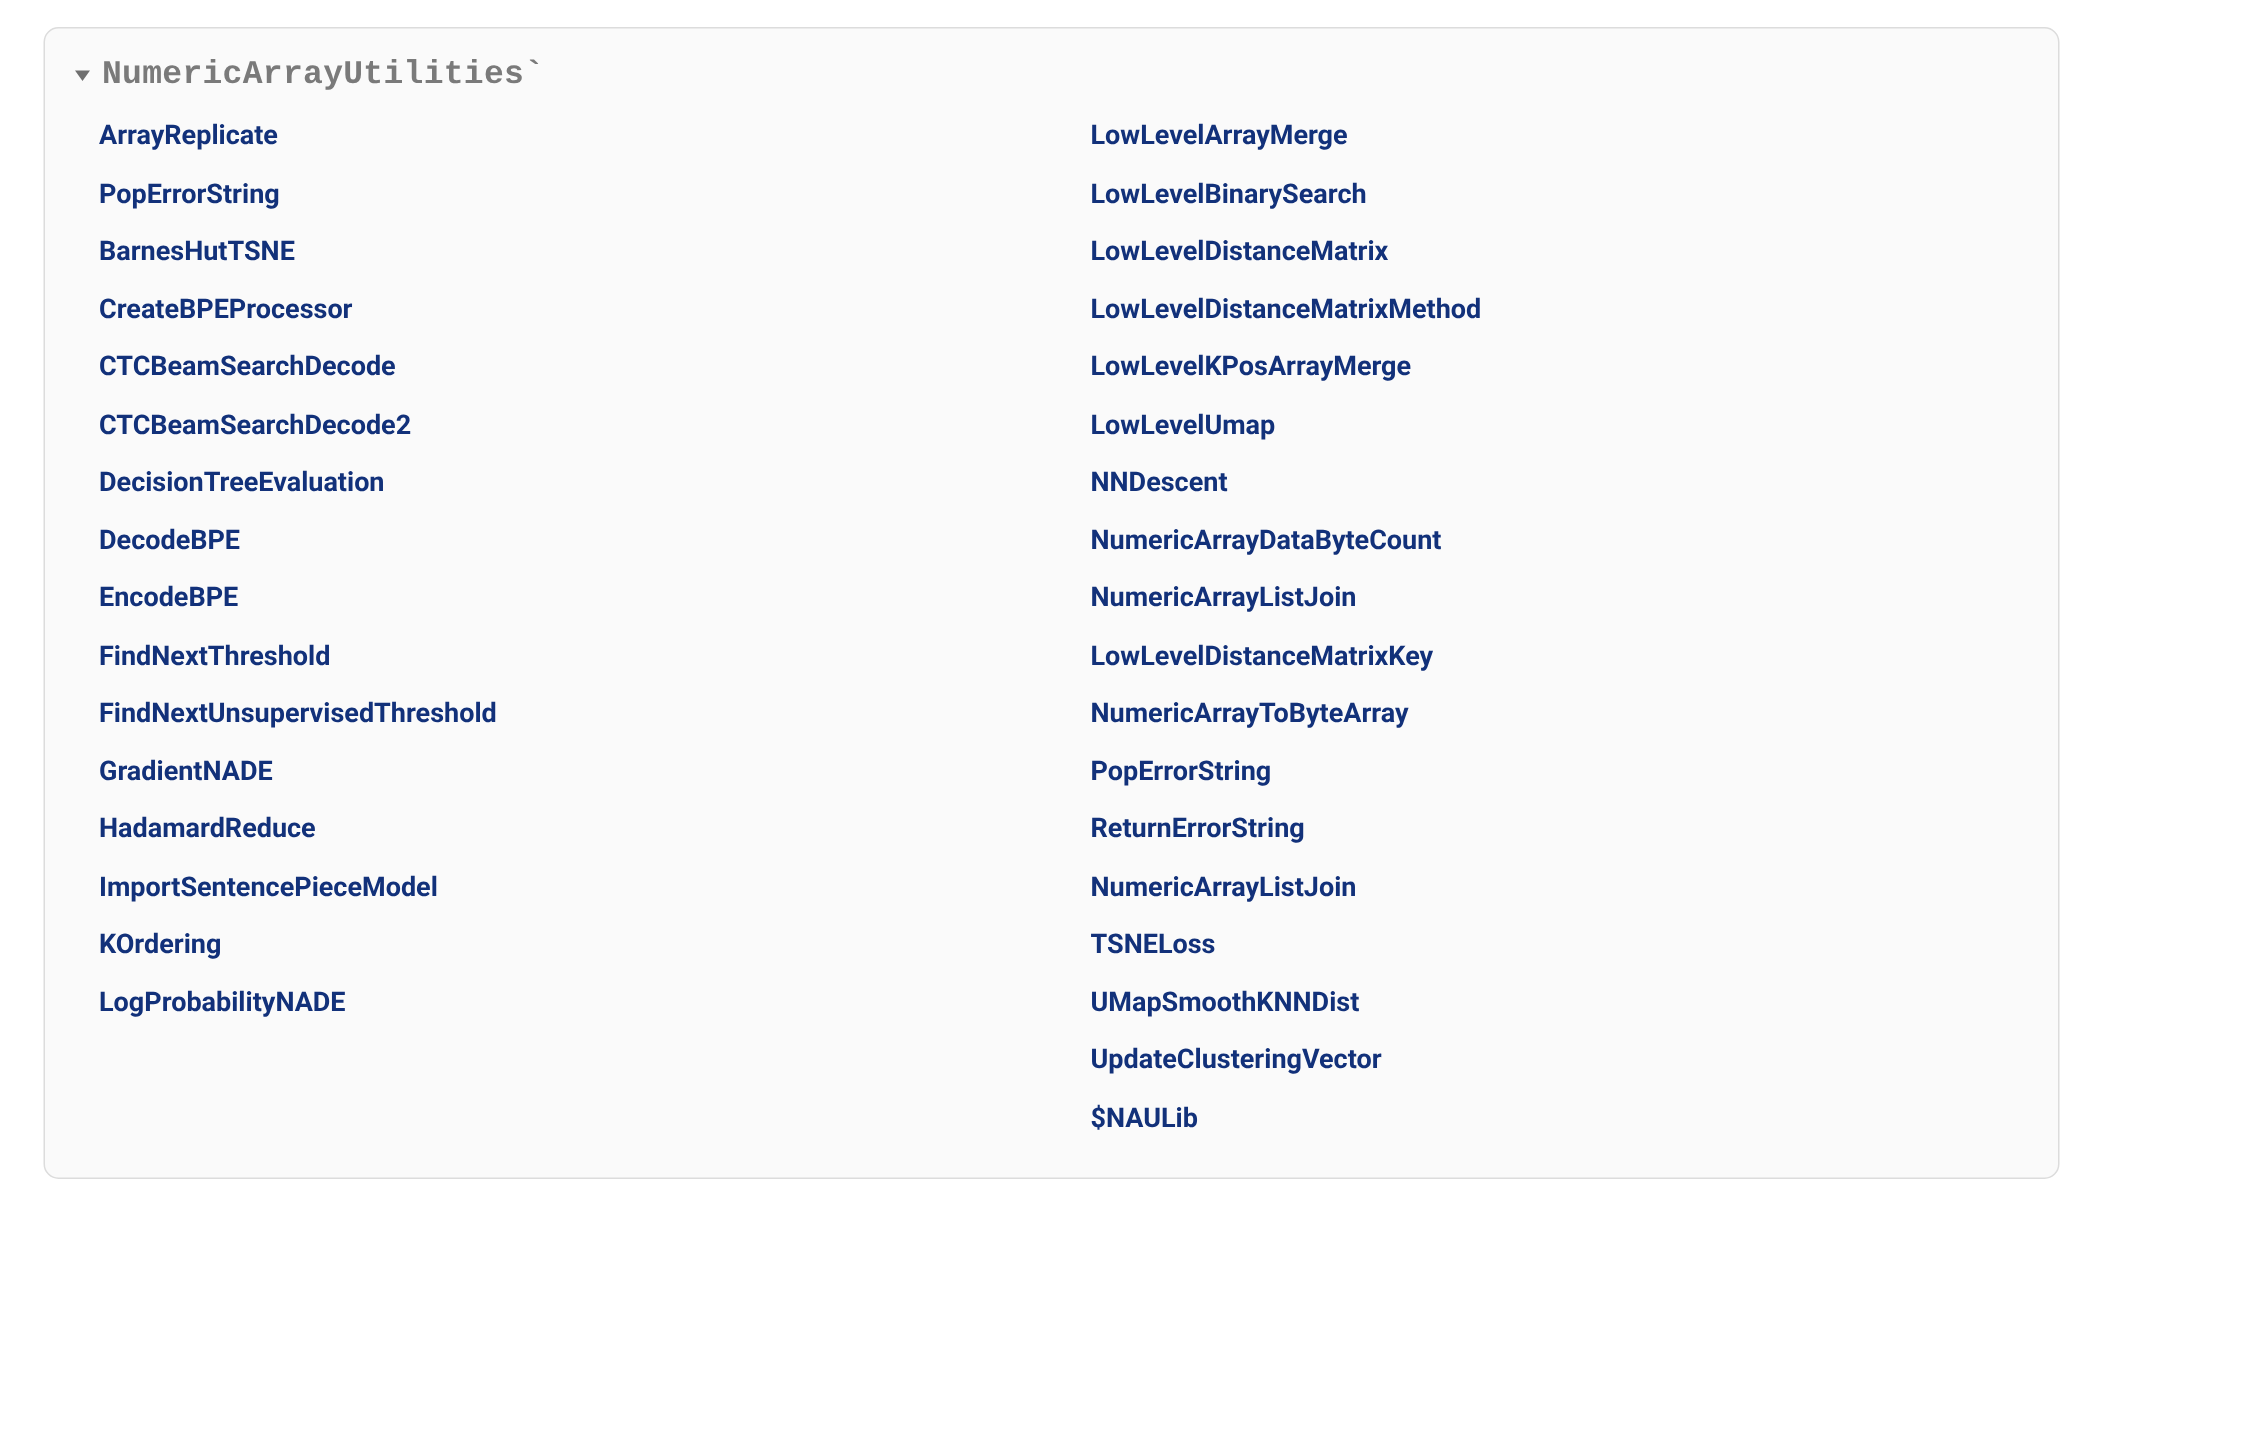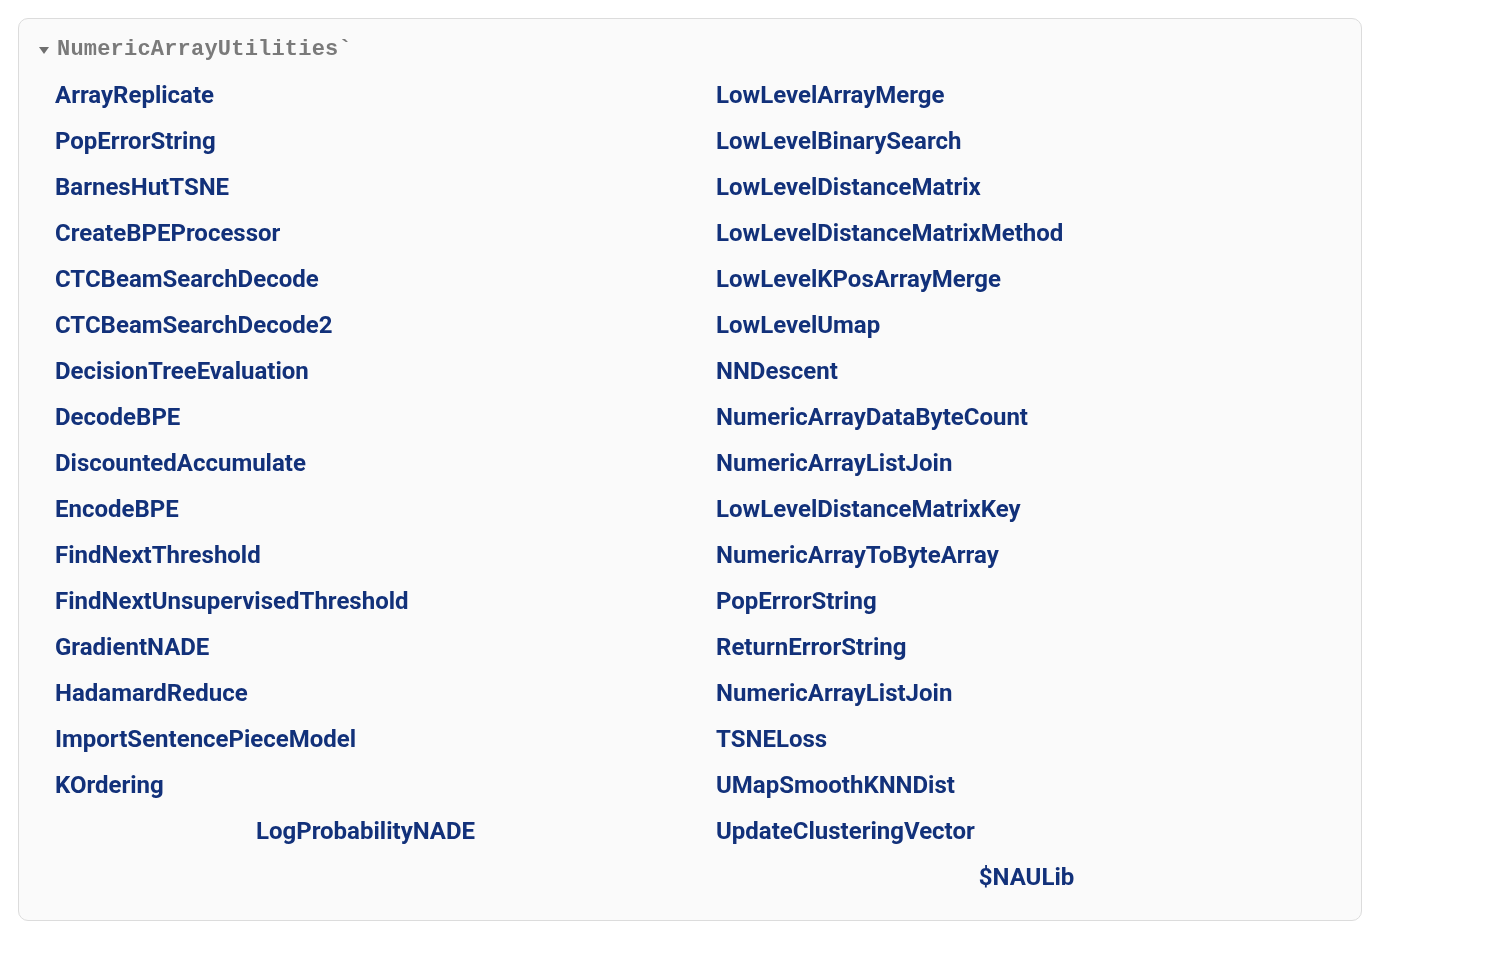--- a/index.html
+++ b/index.html
@@ -5,20 +5,21 @@
   html, body {
     margin: 0;
     padding: 0;
     background: #ffffff;
     font-family: -apple-system, BlinkMacSystemFont, "Segoe UI", Roboto, "Helvetica Neue", Arial, sans-serif;
   }
   .page {
     padding: 18px;
     box-sizing: border-box;
     width: 1380px;
+    margin-left: 11px;
   }
   .panel {
     border: 1px solid #dcdcdc;
     border-radius: 10px;
     background: #fafafa;
     padding: 18px 24px 28px 24px;
     box-sizing: border-box;
   }
   .section-header {
     display: flex;
@@ -52,32 +53,31 @@
     flex-direction: row;
     gap: 40px;
     padding-left: 12px;
   }
   .column {
     flex: 1 1 0;
     min-width: 0;
   }
   .symbol {
     display: block;
-    font-size: 24px;
+    font-size: 18px;
     font-weight: 700;
     color: #12317a;
     line-height: 1.25;
     margin: 0 0 16px 0;
     text-decoration: none;
     font-family: -apple-system, BlinkMacSystemFont, "Segoe UI", Roboto, "Helvetica Neue", Arial, sans-serif;
     word-break: break-word;
   }
   .symbol:last-child {
     margin-bottom: 0;
-    text-align: center;
   }
 </style>
 </head>
 <body>
 
 <div class="page">
   <div class="panel">
 
     <div class="section-header">
       <span class="chevron">
@@ -91,21 +91,20 @@
     <div class="columns">
       <div class="column" id="col-left">
           <a class="symbol" href="javascript:void(0)">ArrayReplicate</a>
           <a class="symbol" href="javascript:void(0)">PopErrorString</a>
           <a class="symbol" href="javascript:void(0)">BarnesHutTSNE</a>
           <a class="symbol" href="javascript:void(0)">CreateBPEProcessor</a>
           <a class="symbol" href="javascript:void(0)">CTCBeamSearchDecode</a>
           <a class="symbol" href="javascript:void(0)">CTCBeamSearchDecode2</a>
           <a class="symbol" href="javascript:void(0)">DecisionTreeEvaluation</a>
           <a class="symbol" href="javascript:void(0)">DecodeBPE</a>
-          <a class="symbol" href="javascript:void(0)">DiscountedAccumulate</a>
           <a class="symbol" href="javascript:void(0)">EncodeBPE</a>
           <a class="symbol" href="javascript:void(0)">FindNextThreshold</a>
           <a class="symbol" href="javascript:void(0)">FindNextUnsupervisedThreshold</a>
           <a class="symbol" href="javascript:void(0)">GradientNADE</a>
           <a class="symbol" href="javascript:void(0)">HadamardReduce</a>
           <a class="symbol" href="javascript:void(0)">ImportSentencePieceModel</a>
           <a class="symbol" href="javascript:void(0)">KOrdering</a>
           <a class="symbol" href="javascript:void(0)">LogProbabilityNADE</a>
         </div>
       <div class="column" id="col-right">

